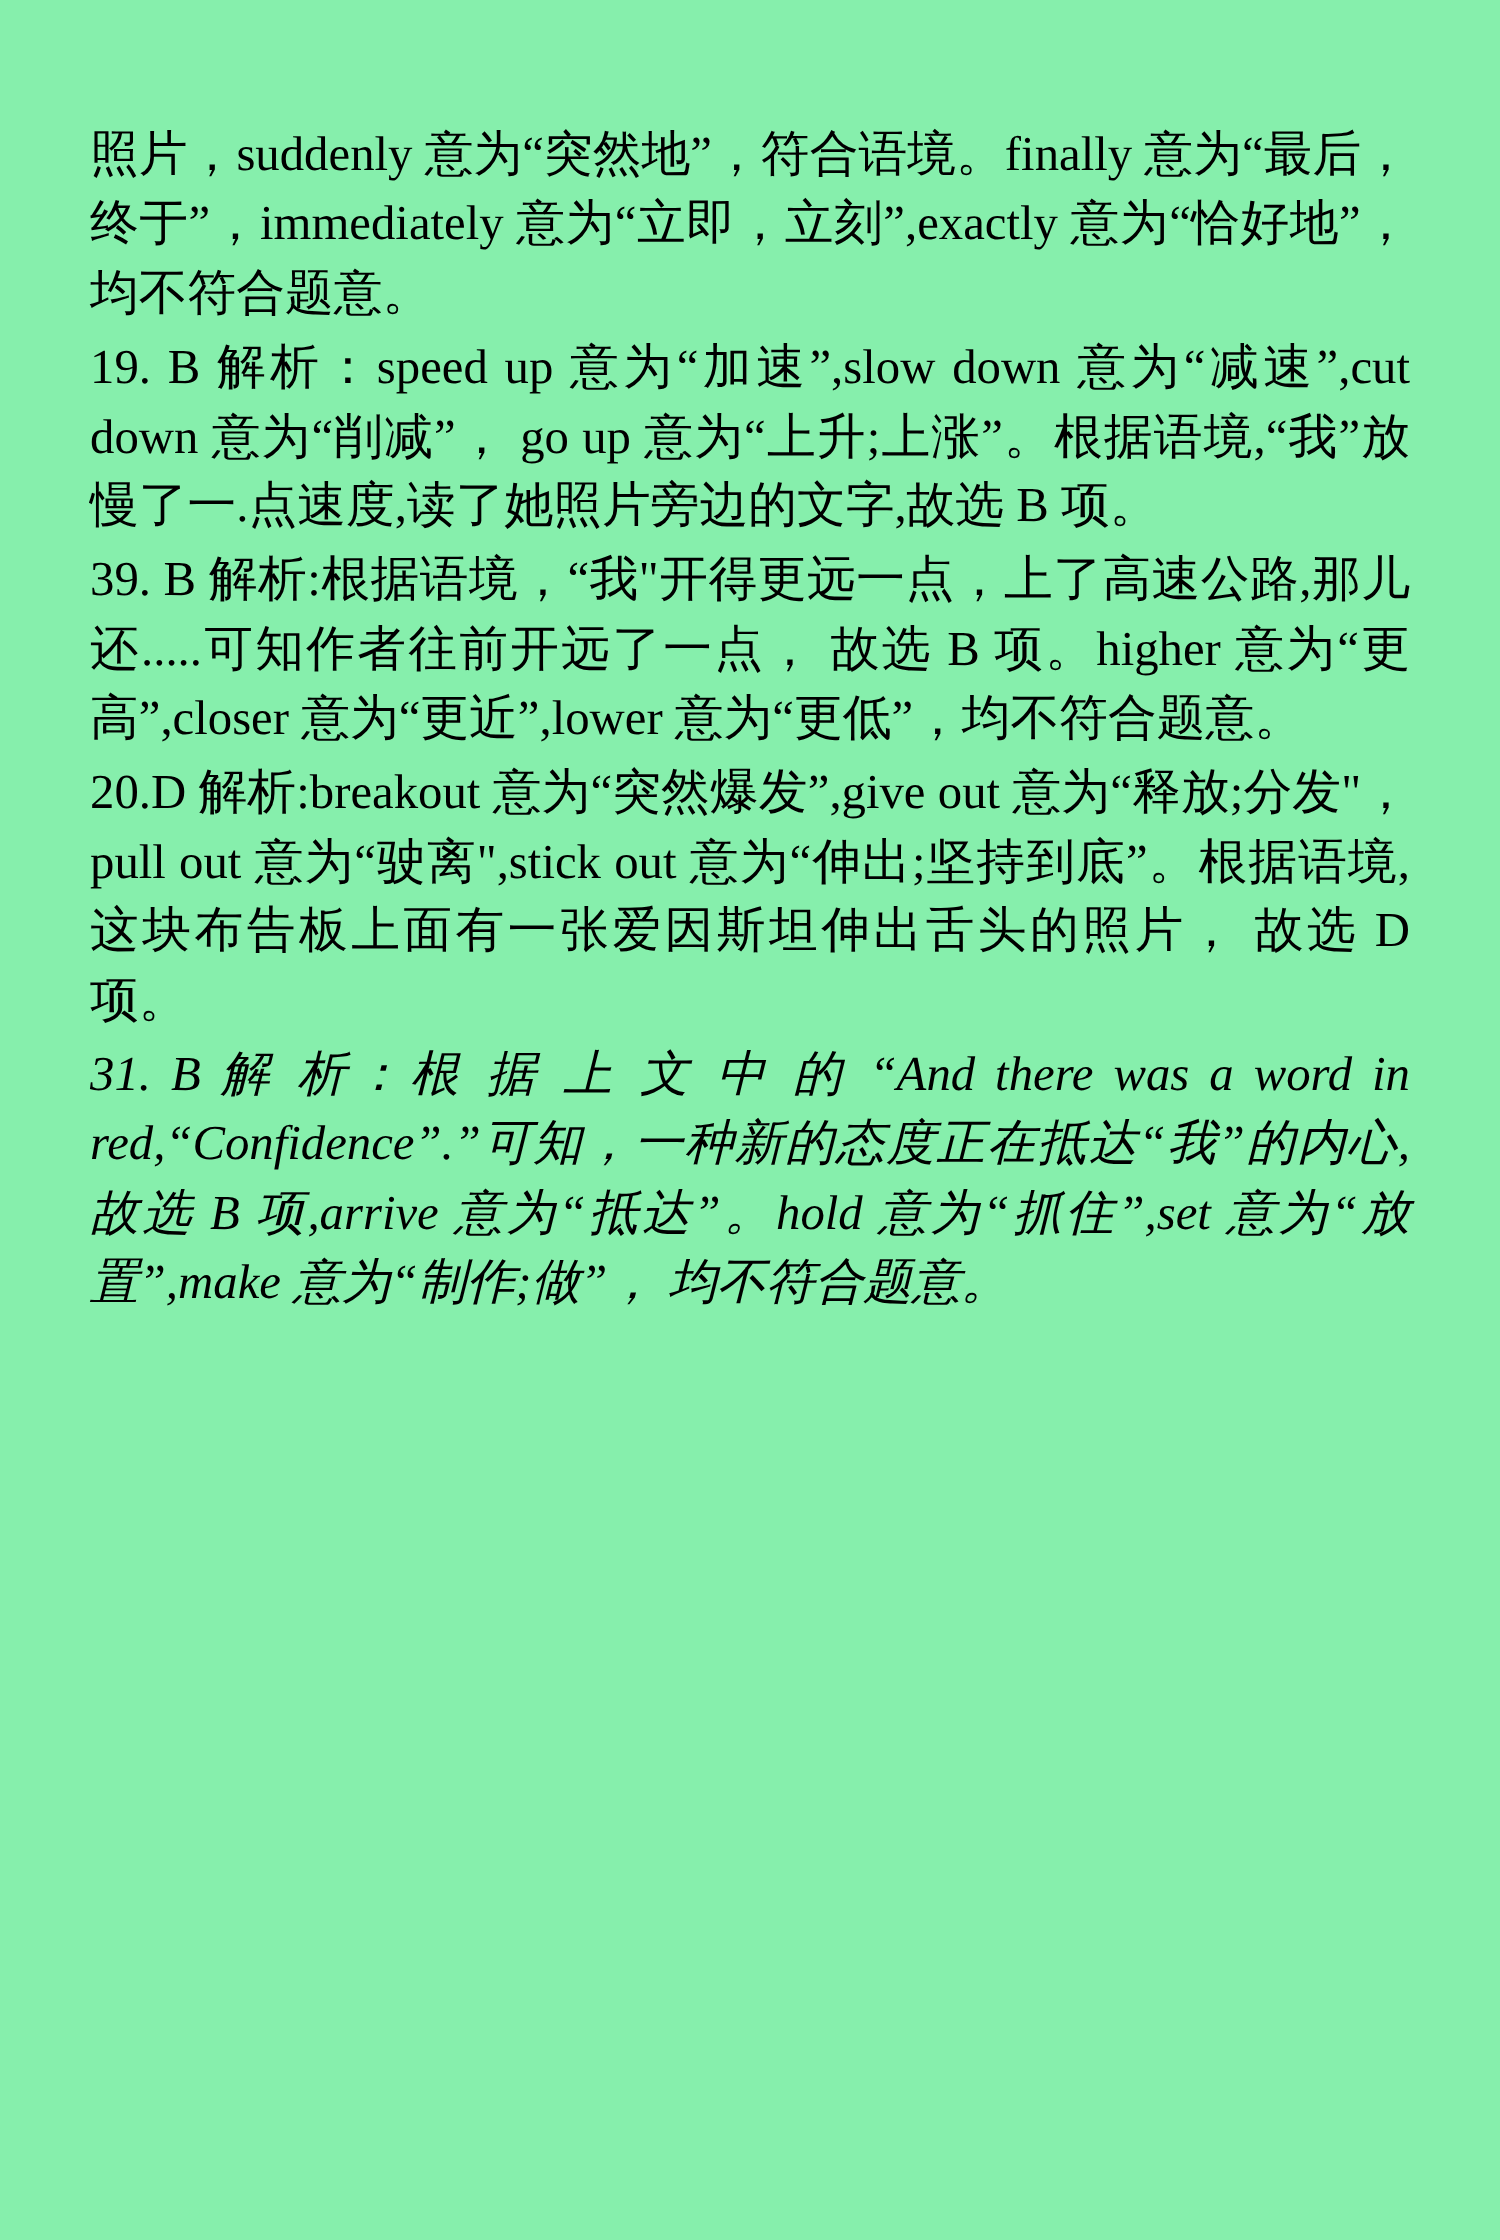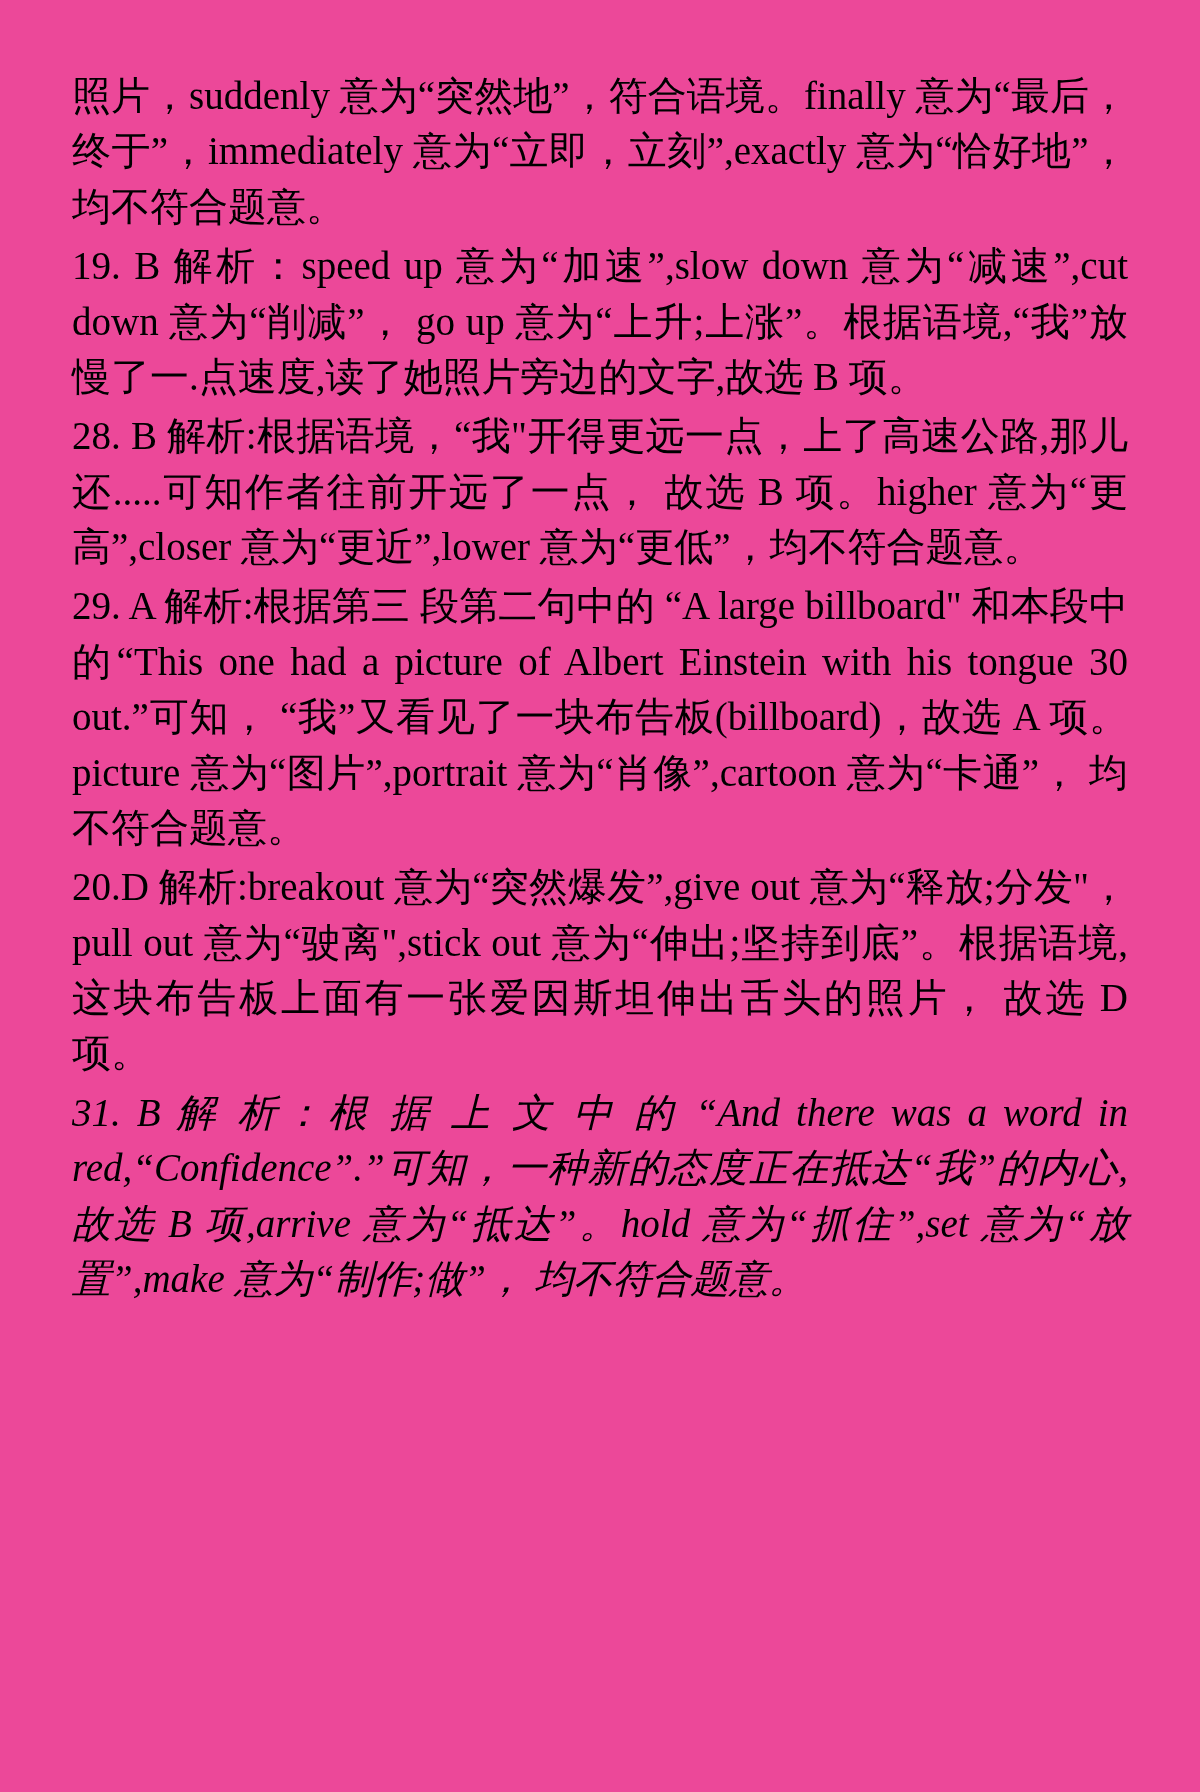--- a/index.html
+++ b/index.html
@@ -11,22 +11,22 @@
     width: 1200px;
     height: 1792px;
     font-family: "Liberation Serif", "DejaVu Serif", serif;
     color: #000000;
     overflow: hidden;
   }
   .page {
     box-sizing: border-box;
     width: 1200px;
     height: 1792px;
-    padding: 68px 72px 60px 72px;
-    background: #ec4899;
+    padding: 96px 72px 60px 72px;
+    background: #86efac;
   }
   .doc-body {
     font-size: 39px;
     line-height: 1.42;
     text-align: justify;
     text-justify: inter-character;
   }
   .para {
     margin: 0 0 4px 0;
     text-align: justify;
@@ -38,18 +38,17 @@
     font-style: italic;
   }
 </style>
 </head>
 <body>
 
 <div class="page">
   <div class="doc-body">
     <p class="para">照片，suddenly 意为“突然地”，符合语境。finally  意为“最后，终于”，immediately 意为“立即，立刻”,exactly 意为“恰好地”， 均不符合题意。</p>
     <p class="para">19. B 解析：speed up 意为“加速”,slow down 意为“减速”,cut down 意为“削减”， go up 意为“上升;上涨”。根据语境,“我”放慢了一.点速度,读了她照片旁边的文字,故选 B 项。</p>
-    <p class="para">28. B 解析:根据语境，“我"开得更远一点，上了高速公路,那儿还.....可知作者往前开远了一点， 故选 B 项。higher 意为“更高”,closer 意为“更近”,lower 意为“更低”，均不符合题意。</p>
-    <p class="para">29. A 解析:根据第三  段第二句中的 “A large billboard" 和本段中的“This one had a picture of Albert Einstein with his tongue 30   out.”可知， “我”又看见了一块布告板(billboard)，故选 A 项。picture 意为“图片”,portrait 意为“肖像”,cartoon 意为“卡通”， 均不符合题意。</p>
+    <p class="para">39. B 解析:根据语境，“我"开得更远一点，上了高速公路,那儿还.....可知作者往前开远了一点， 故选 B 项。higher 意为“更高”,closer 意为“更近”,lower 意为“更低”，均不符合题意。</p>
     <p class="para">20.D 解析:breakout 意为“突然爆发”,give out 意为“释放;分发"，pull out 意为“驶离",stick out 意为“伸出;坚持到底”。根据语境,这块布告板上面有一张爱因斯坦伸出舌头的照片， 故选 D 项。</p>
     <p class="para">31. B 解 析：根 据 上 文 中 的 “And there was a word in red,“Confidence”.”可知，一种新的态度正在抵达“我”的内心,故选 B 项,arrive 意为“抵达”。hold  意为“抓住”,set 意为“放置”,make 意为“制作;做”， 均不符合题意。</p>
   </div>
 </div>
 
 </body></html>

